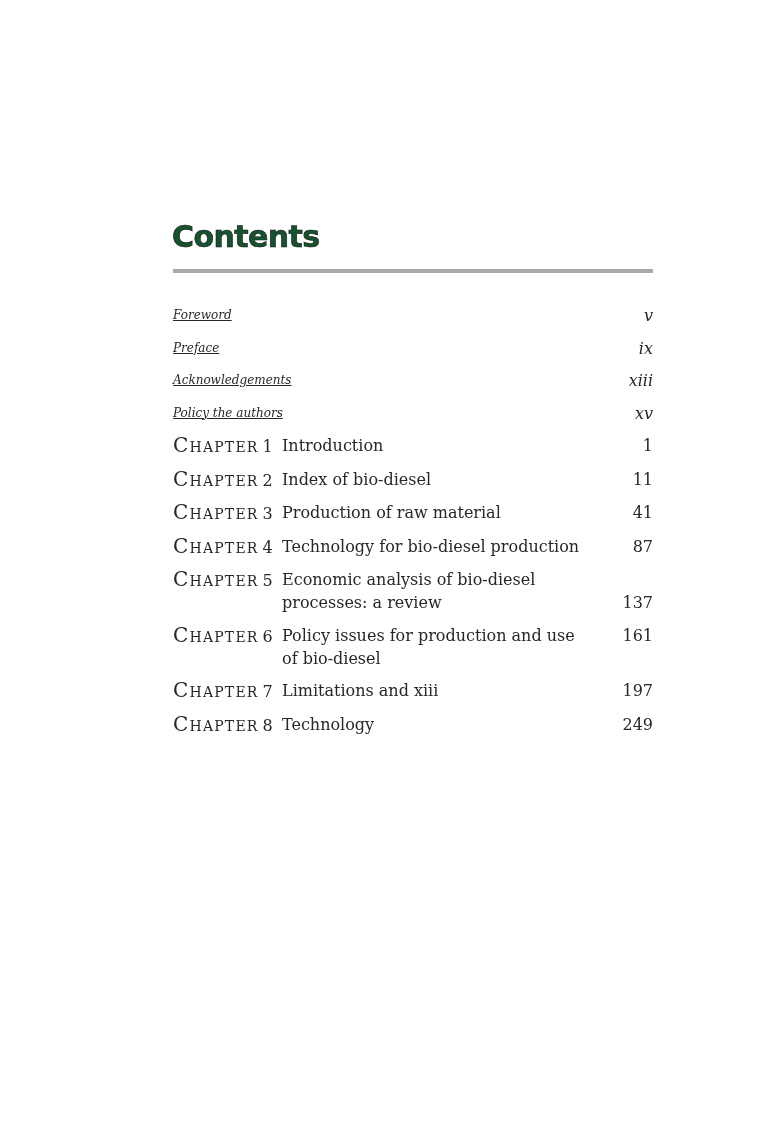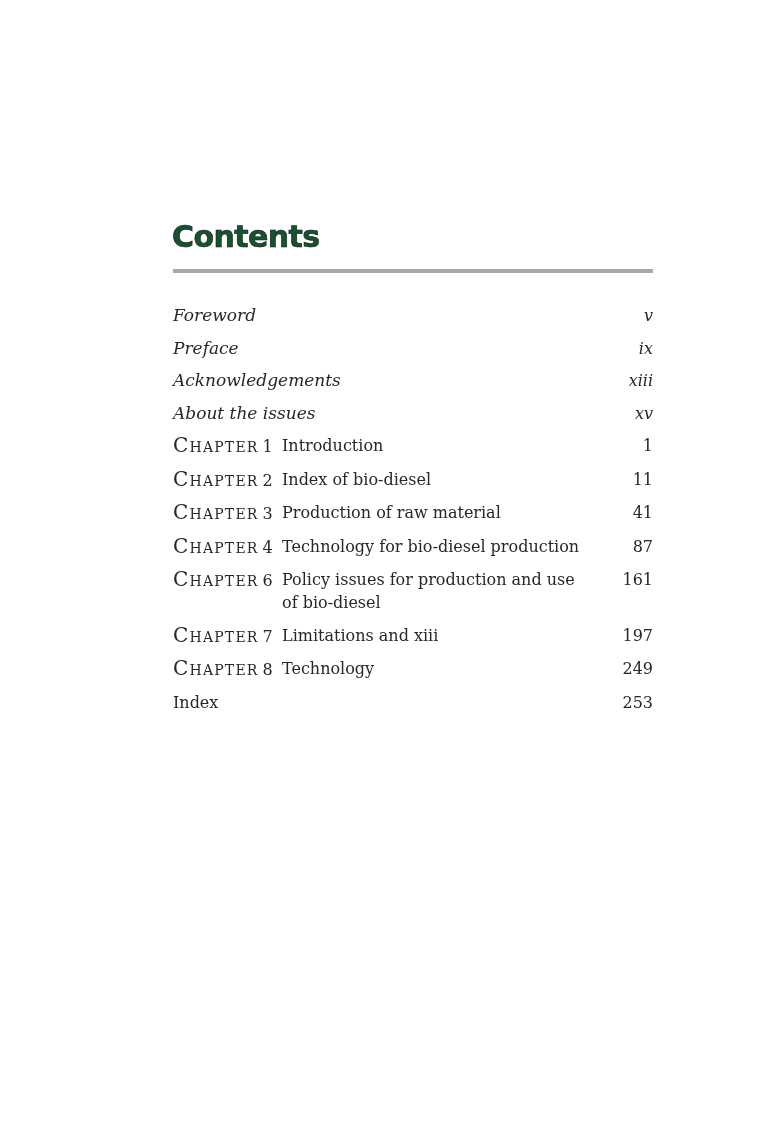--- a/index.html
+++ b/index.html
@@ -46,21 +46,22 @@
     .toc-row {
       position: relative;
       display: flex;
       align-items: flex-start;
       line-height: 23px;
       margin-bottom: 9.5px;
     }
     .toc-row.front .entry-title {
       font-style: italic;
       font-family: "DejaVu Serif", serif;
-      font-size: 17px;
+      font-size: 12px;
+      text-decoration: underline;
     }
     .toc-row.front .entry-page {
       font-style: italic;
     }
     .chapter-label {
       width: 109px;
       flex: 0 0 109px;
       white-space: nowrap;
     }
     .chapter-word {
@@ -102,21 +103,21 @@
   </div>
   <div class="toc-row front">
     <span class="entry-title">Preface</span>
     <span class="entry-page">ix</span>
   </div>
   <div class="toc-row front">
     <span class="entry-title">Acknowledgements</span>
     <span class="entry-page">xiii</span>
   </div>
   <div class="toc-row front">
-    <span class="entry-title">About the issues</span>
+    <span class="entry-title">Policy the authors</span>
     <span class="entry-page">xv</span>
   </div>
 
   <div class="toc-row chapter">
     <span class="chapter-label"><span class="chapter-word">Chapter</span><span class="chapter-num">1</span></span>
     <span class="entry-title">Introduction</span>
     <span class="entry-page">1</span>
   </div>
   <div class="toc-row chapter">
     <span class="chapter-label"><span class="chapter-word">Chapter</span><span class="chapter-num">2</span></span>
@@ -127,32 +128,33 @@
     <span class="chapter-label"><span class="chapter-word">Chapter</span><span class="chapter-num">3</span></span>
     <span class="entry-title">Production of raw material</span>
     <span class="entry-page">41</span>
   </div>
   <div class="toc-row chapter">
     <span class="chapter-label"><span class="chapter-word">Chapter</span><span class="chapter-num">4</span></span>
     <span class="entry-title">Technology for bio-diesel production</span>
     <span class="entry-page">87</span>
   </div>
   <div class="toc-row chapter">
+    <span class="chapter-label"><span class="chapter-word">Chapter</span><span class="chapter-num">5</span></span>
+    <span class="entry-title">Economic analysis of bio-diesel processes: a review</span>
+    <span class="entry-page bottom">137</span>
+  </div>
+  <div class="toc-row chapter">
     <span class="chapter-label"><span class="chapter-word">Chapter</span><span class="chapter-num">6</span></span>
     <span class="entry-title">Policy issues for production and use of bio-diesel</span>
     <span class="entry-page">161</span>
   </div>
   <div class="toc-row chapter">
     <span class="chapter-label"><span class="chapter-word">Chapter</span><span class="chapter-num">7</span></span>
     <span class="entry-title">Limitations and xiii</span>
     <span class="entry-page">197</span>
   </div>
   <div class="toc-row chapter">
     <span class="chapter-label"><span class="chapter-word">Chapter</span><span class="chapter-num">8</span></span>
     <span class="entry-title">Technology</span>
     <span class="entry-page">249</span>
   </div>
 
-  <div class="toc-row back">
-    <span class="entry-title">Index</span>
-    <span class="entry-page">253</span>
-  </div>
 </div>
 
 </body></html>

